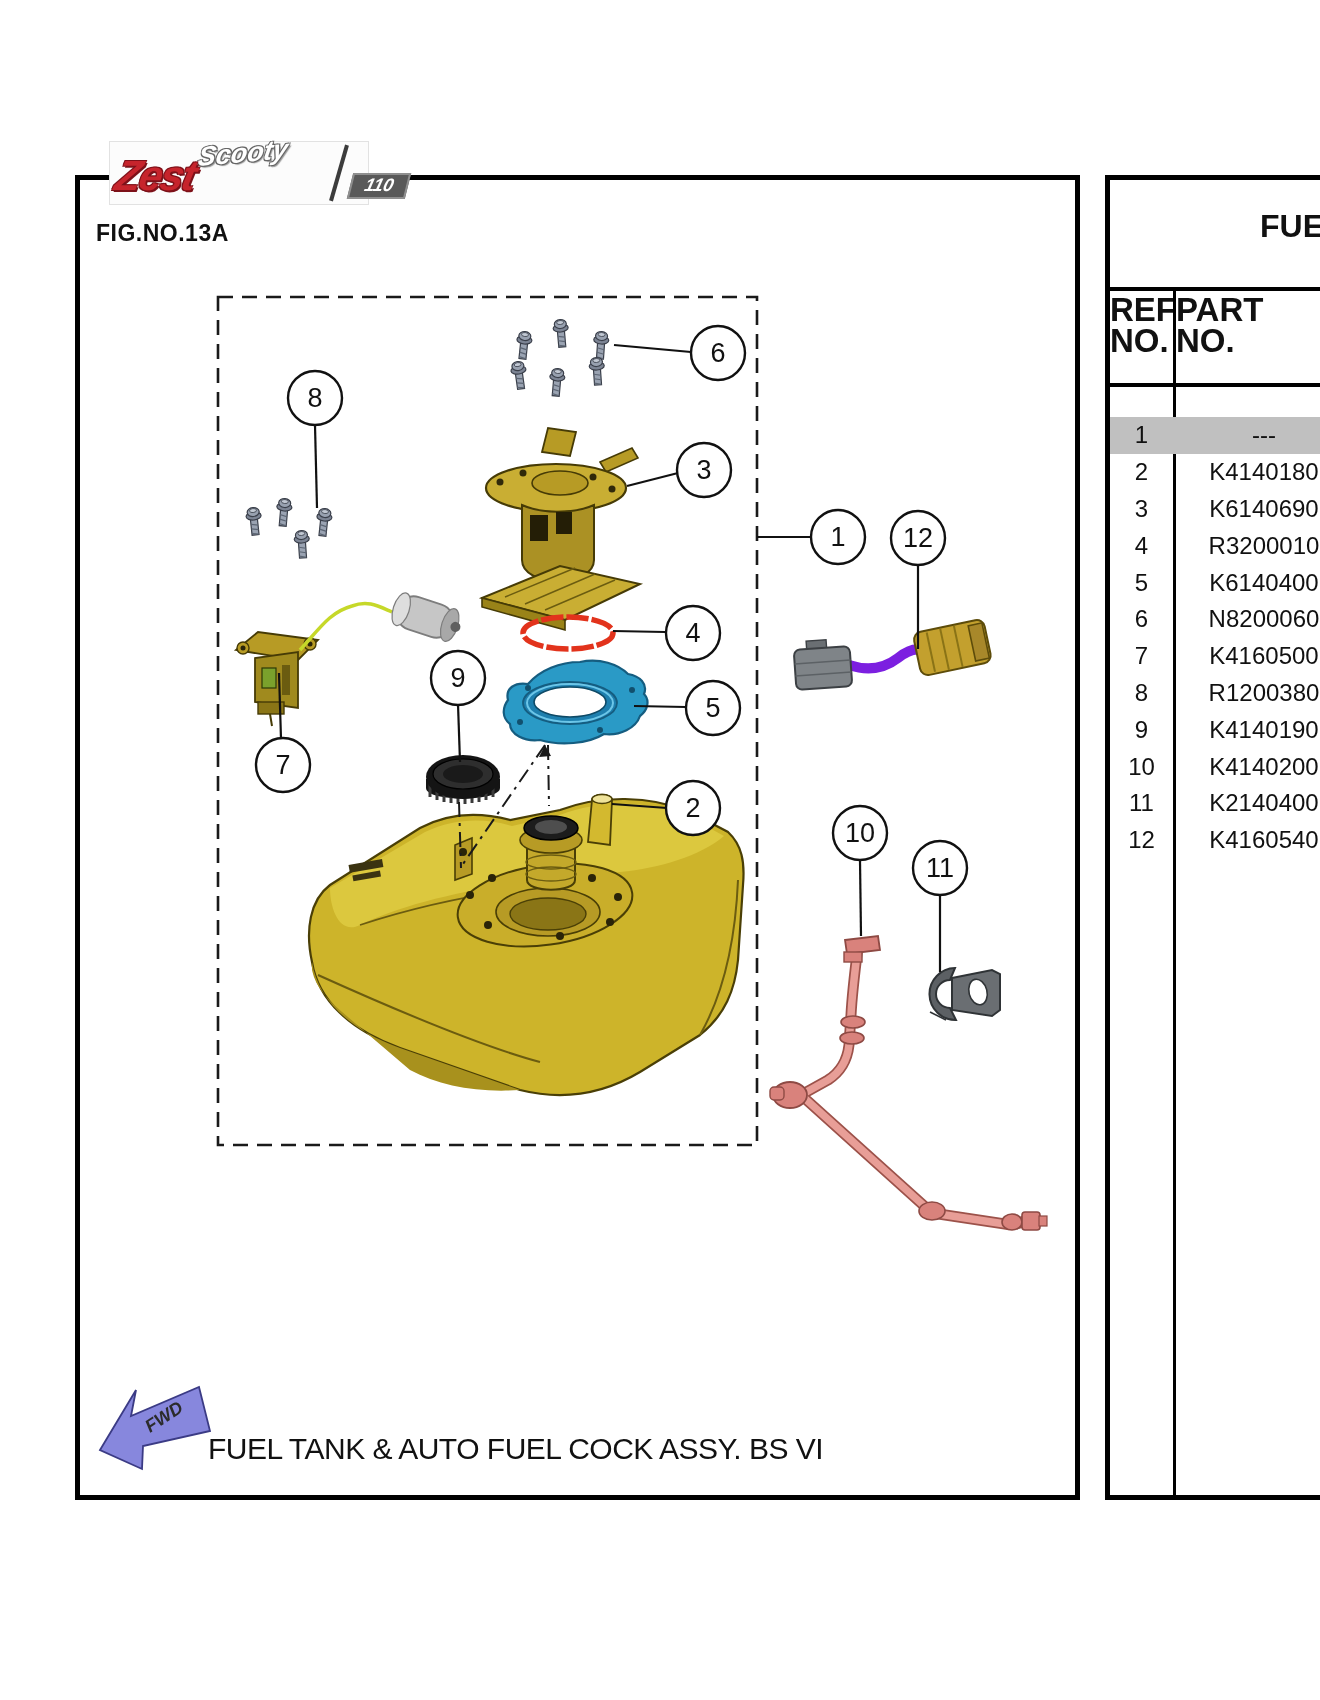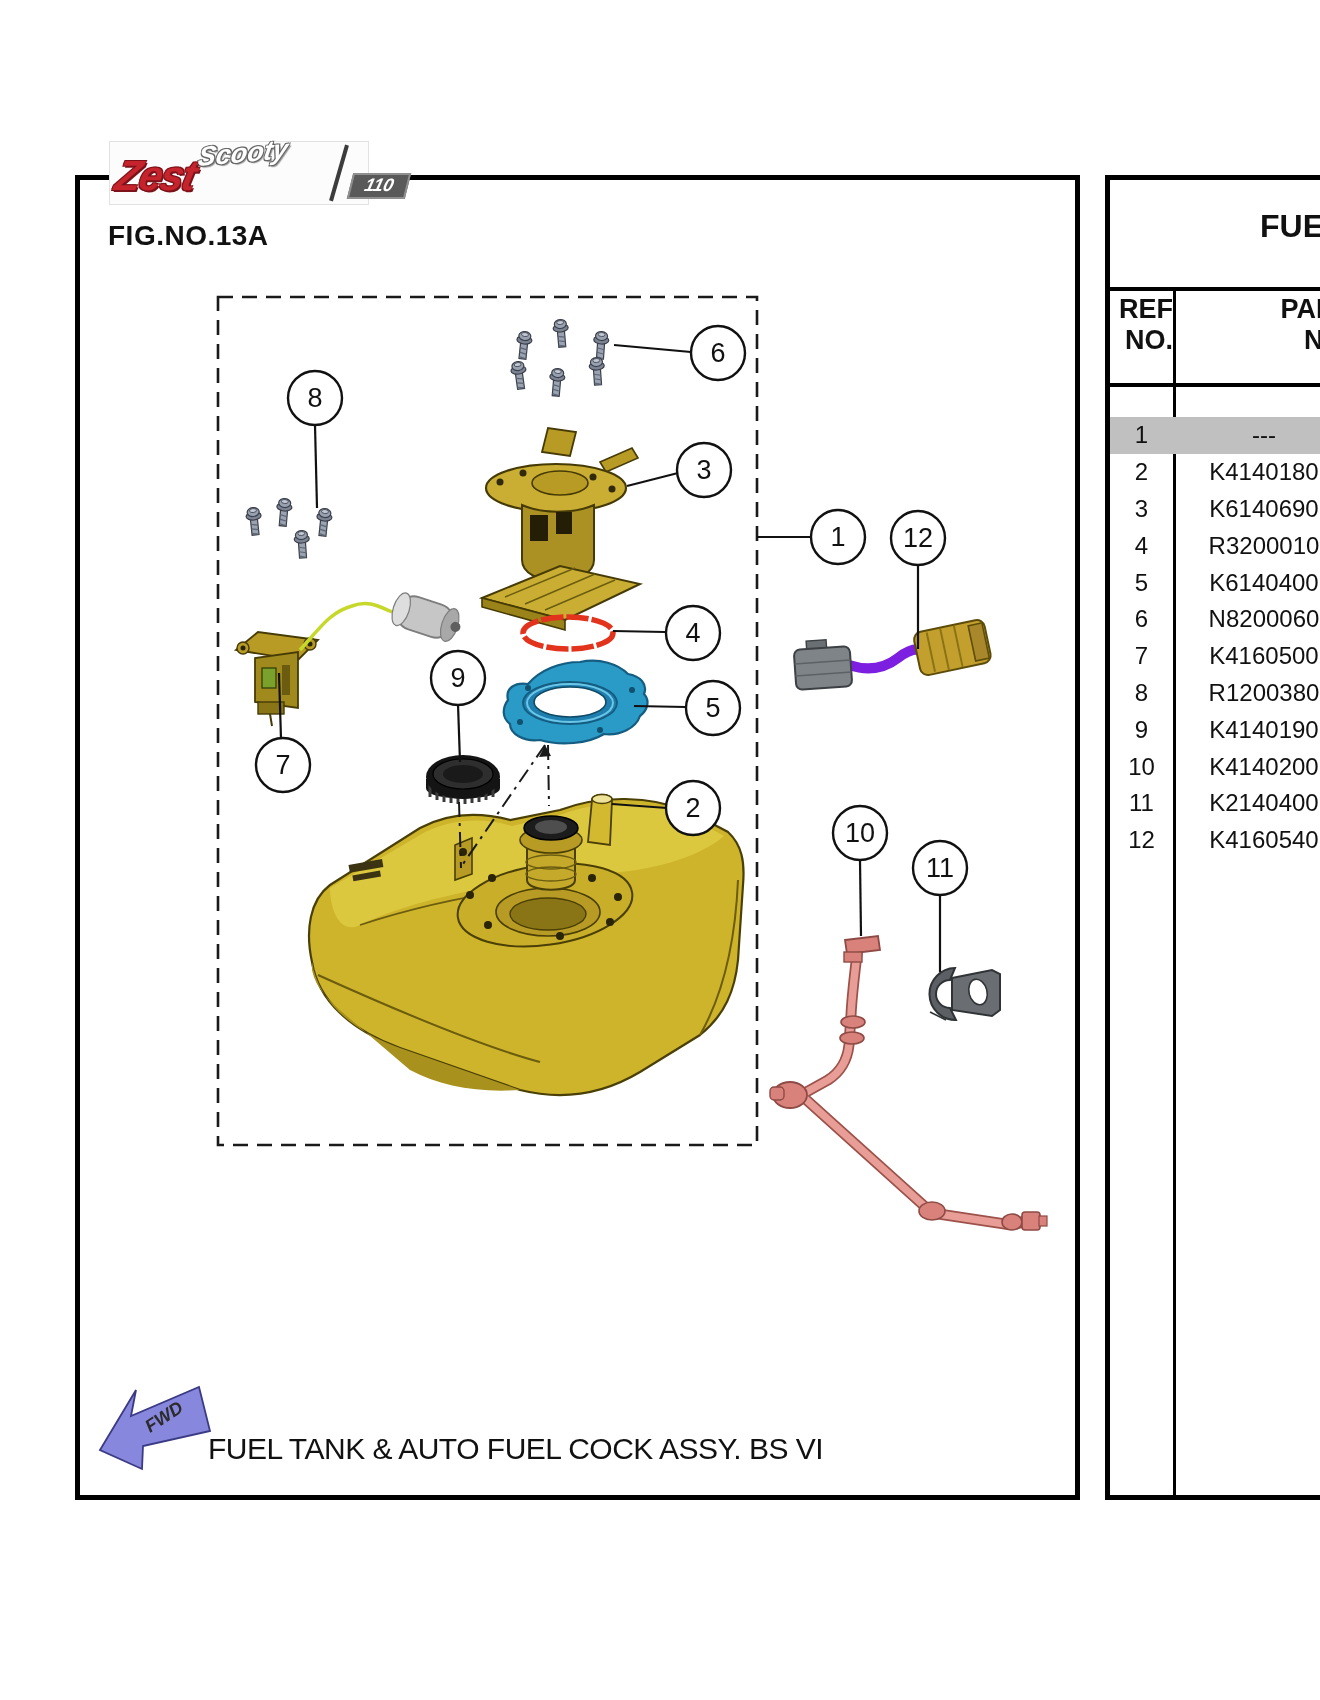--- a/index.html
+++ b/index.html
@@ -2,21 +2,21 @@
 <html><head>
 <meta charset="utf-8">
 <style>
   html,body{margin:0;padding:0;background:#fff;}
   body{width:1320px;height:1700px;position:relative;overflow:hidden;
        font-family:"Liberation Sans", sans-serif;color:#111;}
   .abs{position:absolute;}
   
   #main-box{left:75px;top:175px;width:1005px;height:1325px;border:5px solid #000;box-sizing:border-box;}
   
-  #fig-no{left:108px;top:220px;font-size:28px;font-weight:bold;letter-spacing:0.5px;}
+  #fig-no{left:96px;top:220px;font-size:23px;font-weight:bold;letter-spacing:0.5px;}
   
   #sheet-title{left:208px;top:1432px;font-size:30px;font-weight:normal;letter-spacing:-0.5px;white-space:nowrap;}
   
   #logo-box{left:110px;top:142px;width:258px;height:62px;background:#fcfcfc;
             box-shadow:0 0 0 1px #e2e2e2;z-index:5;}
   #logo-script{position:absolute;left:88px;top:-4px;font-size:27px;font-weight:bold;font-style:italic;
     color:#fff;transform:rotate(-5deg) skewX(-14deg);
     text-shadow:-1px -1px 0 #666,1px -1px 0 #666,-1px 1px 0 #666,1px 1px 0 #666,2px 2px 1px #999;}
   #logo-main{position:absolute;left:6px;top:10px;font-size:42px;font-weight:bold;font-style:italic;
     color:#c6242c;letter-spacing:-2px;transform:skewX(-12deg);
@@ -24,21 +24,21 @@
   #logo-slash{position:absolute;left:227px;top:2px;width:4px;height:58px;background:#3c3c3c;transform:rotate(16deg);}
   #logo-variant{position:absolute;left:240px;top:31px;width:58px;height:26px;background:#595959;
     border:2px solid #8f8f8f;box-sizing:border-box;color:#fff;font-style:italic;font-weight:bold;
     font-size:18px;text-align:center;line-height:21px;transform:skewX(-14deg);}
   
   #parts-table{left:1105px;top:175px;width:260px;height:1325px;box-sizing:border-box;
     border-top:5px solid #000;border-left:5px solid #000;border-bottom:5px solid #000;}
   #parts-table .hline{position:absolute;left:0;width:100%;height:4px;background:#000;}
   #tbl-title{position:absolute;left:150px;top:28px;font-size:32px;font-weight:bold;}
   #tbl-vline{position:absolute;left:63px;top:107px;width:3px;height:1209px;background:#000;}
-  .hdr{position:absolute;top:114px;font-weight:bold;font-size:27px;line-height:31px;text-align:right;}
+  .hdr{position:absolute;top:114px;font-weight:bold;font-size:33px;line-height:31px;text-align:left;}
   #hdr-ref{left:0;width:63px;}
   #hdr-part{left:66px;width:176px;}
   #table-rows{position:absolute;left:0;top:237px;width:100%;}
   .trow{display:flex;height:36.8px;align-items:center;font-size:24px;}
   .trow.hl{background:#c0c0c0;}
   .cell-ref{width:63px;text-align:center;}
   .cell-part{width:176px;margin-left:3px;text-align:center;}
   svg{position:absolute;left:0;top:0;pointer-events:none;}
   .co{fill:#fff;stroke:#111;stroke-width:2.4px;}
   .ct{font-family:"Liberation Sans",sans-serif;font-size:27px;fill:#111;text-anchor:middle;}

